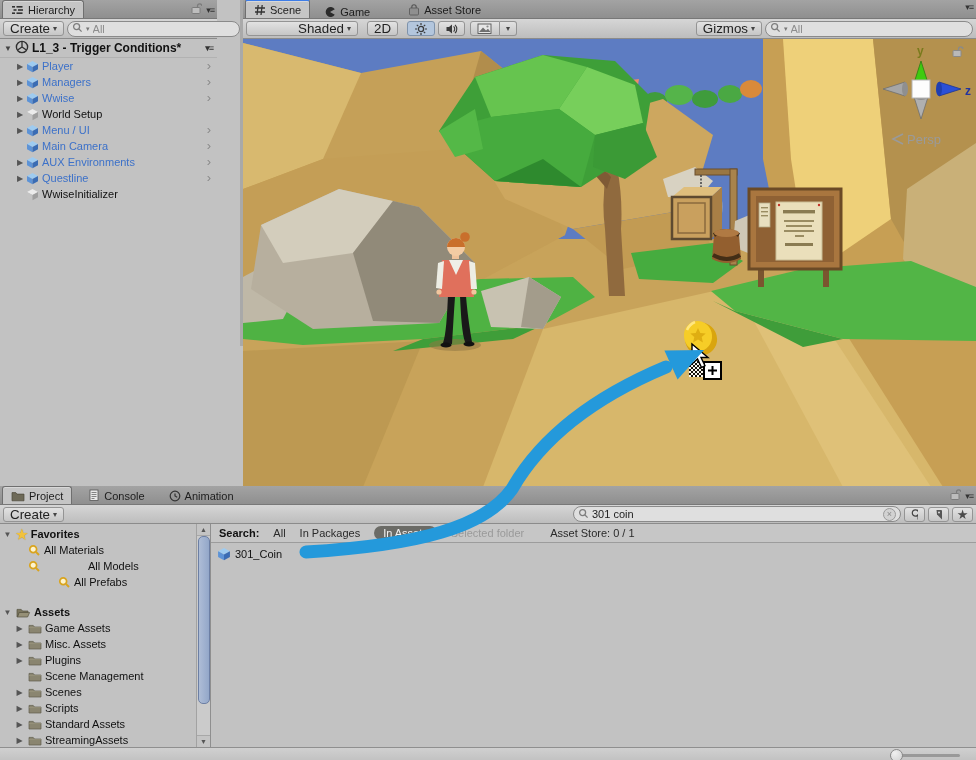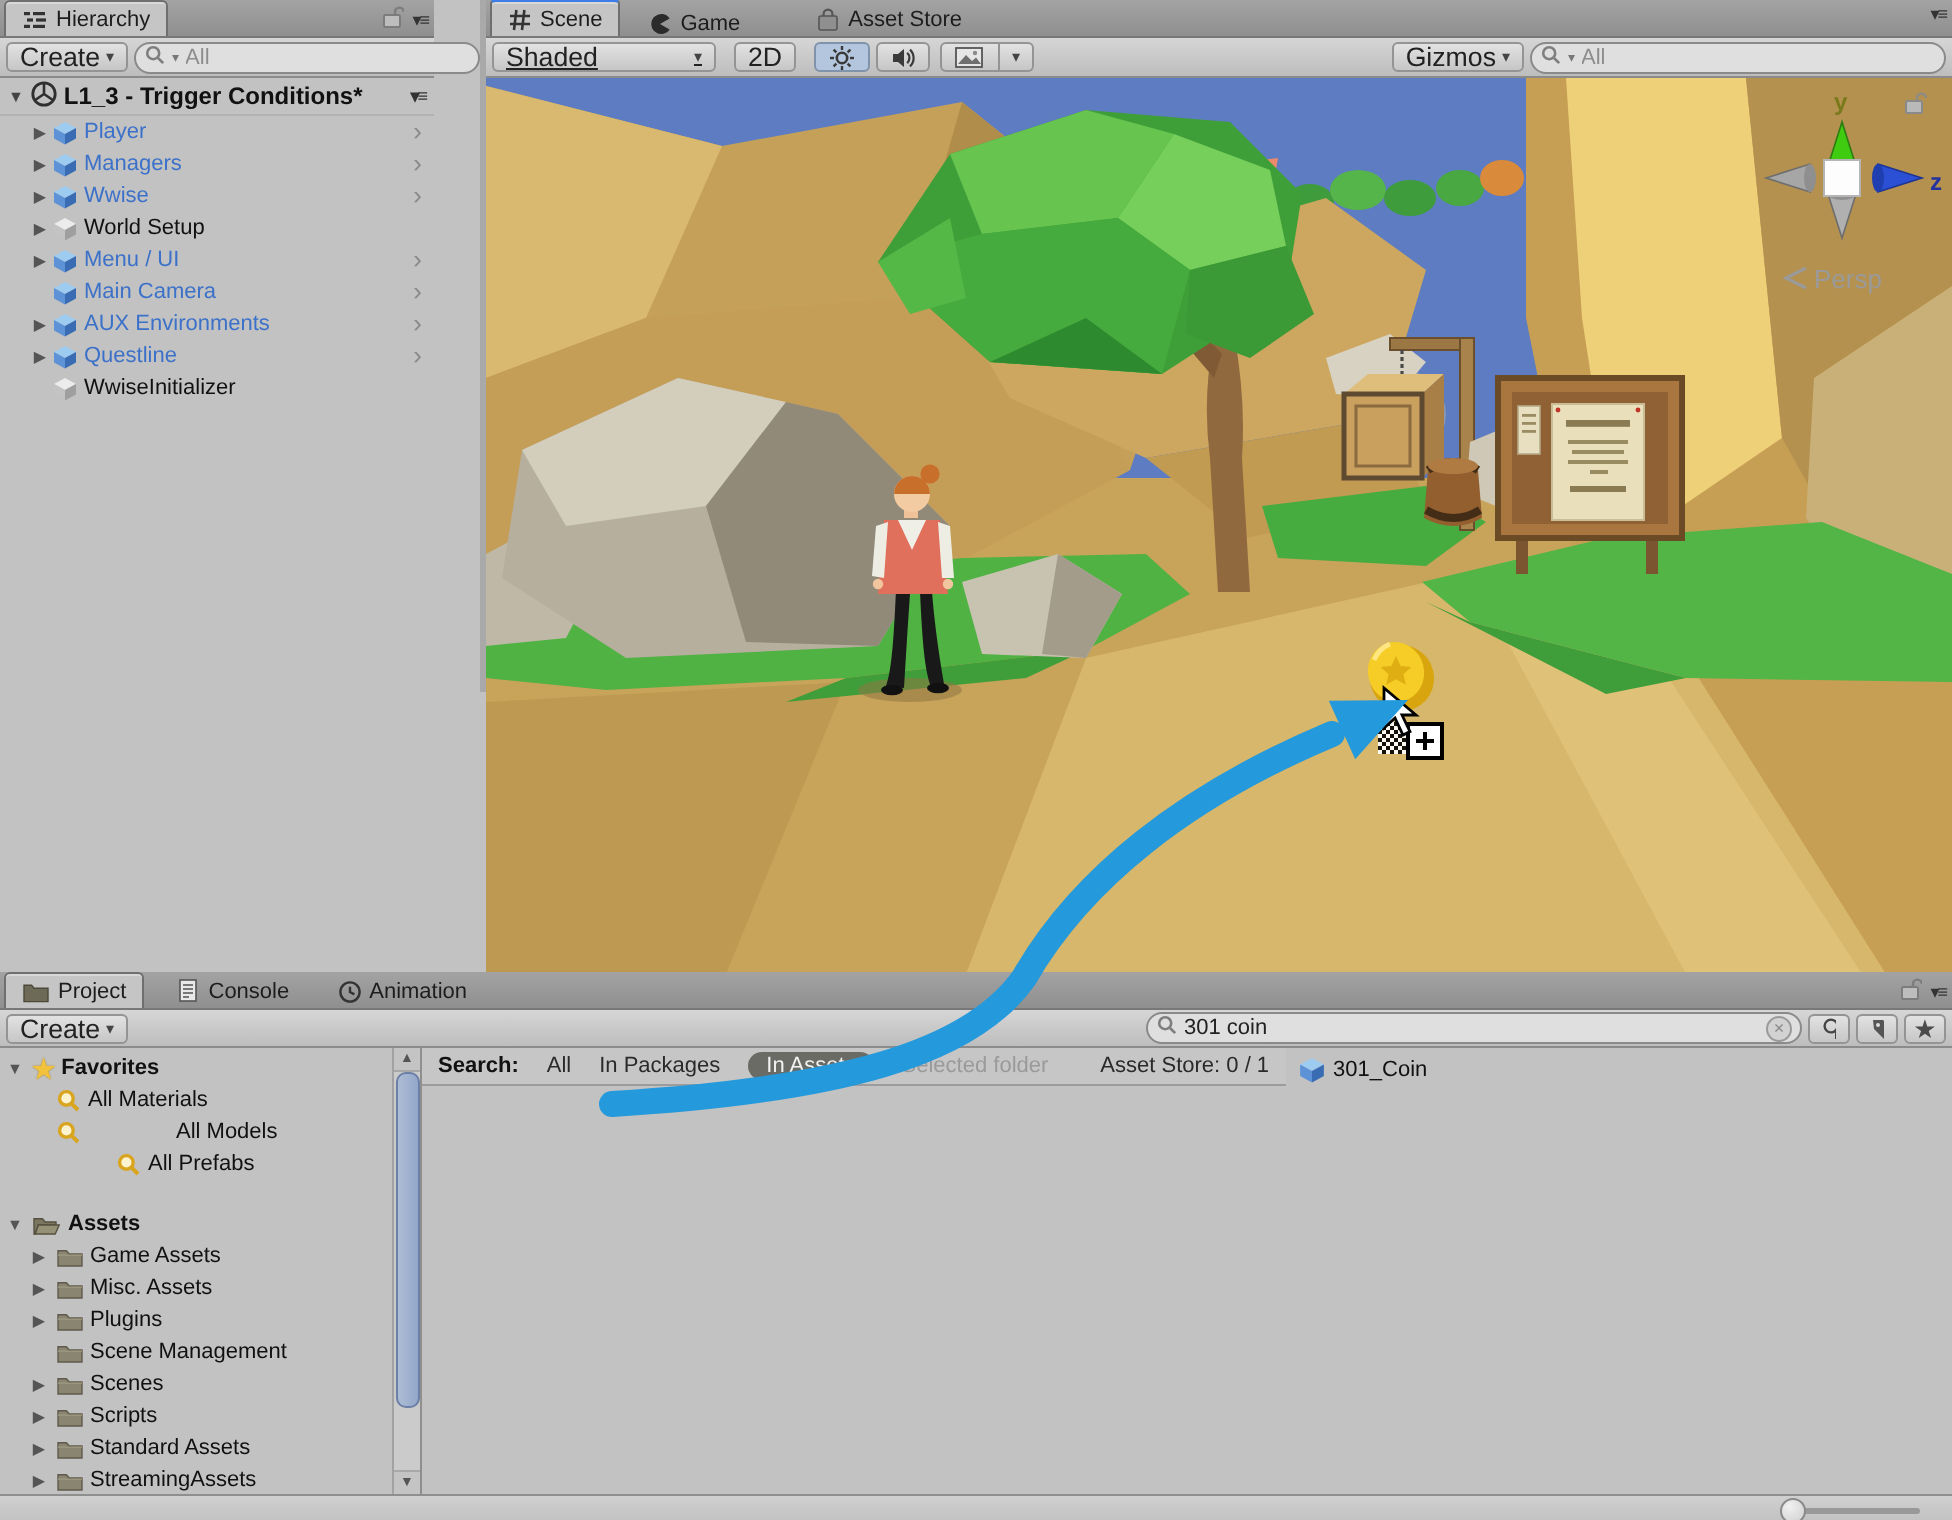--- a/index.html
+++ b/index.html
@@ -65,21 +65,21 @@
   .p-row{height:16px;display:flex;align-items:center;gap:3px;}
   .p-row.hdr{font-weight:bold;}
   .p-row .expander{width:11px;text-align:center;font-size:8px;color:#555;flex:0 0 11px;}
   .p-row .expander.none{visibility:hidden;}
   .star-glyph{color:#f2c23c;font-size:13px;text-shadow:0 0 1px #a8821a;}
   #pscroll{position:absolute;right:0;top:0;width:13px;height:100%;background:#cbcbcb;border-left:1px solid #a2a2a2;}
   #pscroll .arr{height:11px;display:flex;align-items:center;justify-content:center;font-size:7px;color:#555;background:#c4c4c4;border-bottom:1px solid #a8a8a8;}
   #pscroll .arr.down{position:absolute;bottom:0;width:100%;border-top:1px solid #a8a8a8;border-bottom:none;}
   #pscroll .thumb{position:absolute;left:1px;top:12px;width:10px;height:166px;border-radius:5px;
     background:linear-gradient(90deg,#aebdd6,#93a7c9);border:1px solid #6c7fa4;}
-  #pright{flex:1;display:flex;flex-direction:row;border-left:1px solid #8f8f8f;min-width:0;}
+  #pright{flex:1;display:flex;flex-direction:column;border-left:1px solid #8f8f8f;min-width:0;}
   #filterbar{height:18px;background:#c6c6c6;border-bottom:1px solid #9c9c9c;display:flex;align-items:center;
     gap:14px;padding:0 8px;}
   #filterbar .scope{color:#2a2a2a;}
   #filterbar .scope.disabled{color:#9a9a9a;}
   #filterbar .pill{background:#6b6b66;color:#f2f2f2;border-radius:8px;padding:1px 9px;}
   #results{flex:1;background:#c2c2c2;padding:3px 0 0 6px;}
   .result-row{height:16px;display:flex;align-items:center;gap:4px;width:130px;}
   #statusbar{height:14px;background:linear-gradient(#d0d0d0,#c0c0c0);border-top:1px solid #8f8f8f;position:relative;}
   #zoom-slider{position:absolute;right:16px;top:4px;width:70px;height:6px;}
   #zoom-slider .track{position:absolute;left:0;right:0;top:2px;height:3px;background:#999;border-radius:2px;}
@@ -330,21 +330,21 @@
             <use href="#ic-bag"></use>
           </svg>
         </span>
       <span>Asset Store</span>
     </div>
     <div class="strip-right">
       <span class="menu-glyph">▾≡</span>
     </div>
   </div>
   <div class="toolbar">
-    <button class="tb-btn" style="width:112px;justify-content:space-between;text-decoration:underline;">
+    <button class="tb-btn" style="width:112px;justify-content:flex-end;">
       <span>Shaded</span>
       <span class="dd">▾</span>
     </button>
     <button class="tb-btn" style="margin-left:6px;">
       <span>2D</span>
     </button>
     <button class="tb-btn pressed" style="margin-left:6px;">
       <svg width="14" height="14">
           <use href="#ic-sun"></use>
         </svg>

